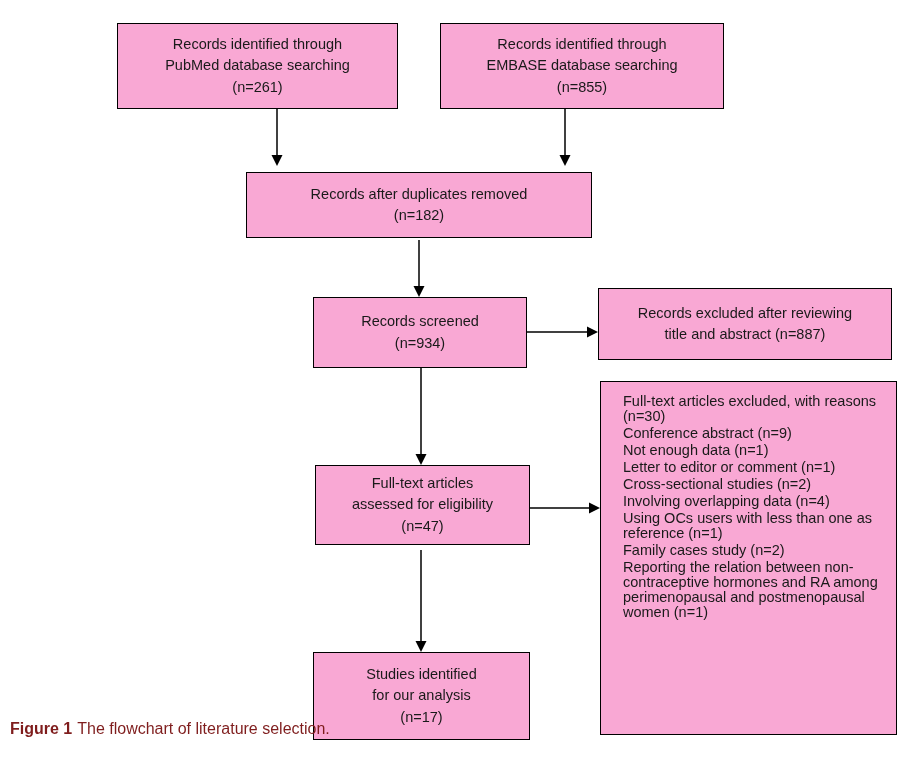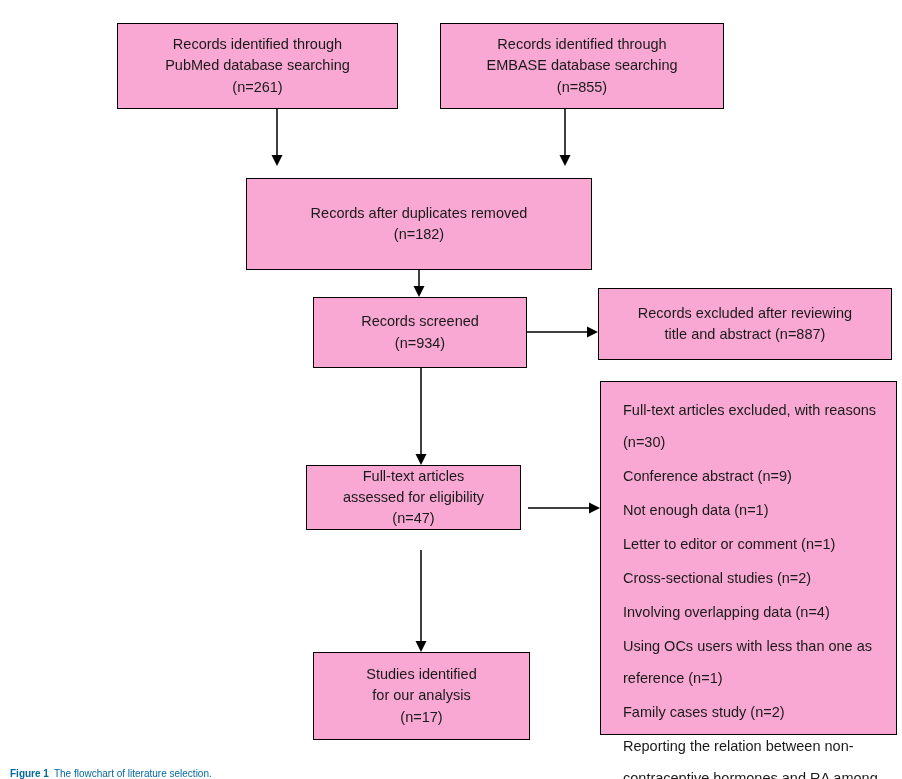--- a/index.html
+++ b/index.html
@@ -24,48 +24,48 @@
     display: flex;
     align-items: center;
     justify-content: center;
     text-align: center;
     font-size: 14.5px;
     line-height: 1.45;
     white-space: pre-line;
   }
   .box-pubmed            { left:117px; top:23px;  width:281px; height:86px; }
   .box-embase            { left:440px; top:23px;  width:284px; height:86px; }
-  .box-duplicates        { left:246px; top:178px; width:346px; height:92px; }
+  .box-duplicates        { left:246px; top:172px; width:346px; height:66px; }
   .box-screened          { left:313px; top:297px; width:214px; height:71px; }
   .box-excluded          { left:598px; top:288px; width:294px; height:72px; }
-  .box-assessed          { left:306px; top:465px; width:215px; height:65px; }
+  .box-assessed          { left:315px; top:465px; width:215px; height:80px; }
   .box-studies           { left:313px; top:652px; width:217px; height:88px; }
   .box-fulltext-excluded {
     left:600px; top:381px; width:297px; height:354px;
     display: block;
     text-align: left;
     padding: 12px 14px 10px 22px;
     white-space: normal;
-    line-height: 32px;
+    line-height: 15px;
   }
   .box-fulltext-excluded .excl-item {
     margin: 0 0 2px 0;
   }
   .arrows {
     position: absolute;
     left: 0; top: 0;
     width: 902px; height: 779px;
     pointer-events: none;
   }
   .caption {
     position: absolute;
     left: 10px;
-    top: 768px;
-    font-size: 10px;
-    color: #0369a1;
+    top: 720px;
+    font-size: 16px;
+    color: #7f1d1d;
   }
   .caption .cap-label {
     font-weight: bold;
     margin-right: 5px;
   }
 </style>
 </head>
 <body>
 
 <div class="canvas">

